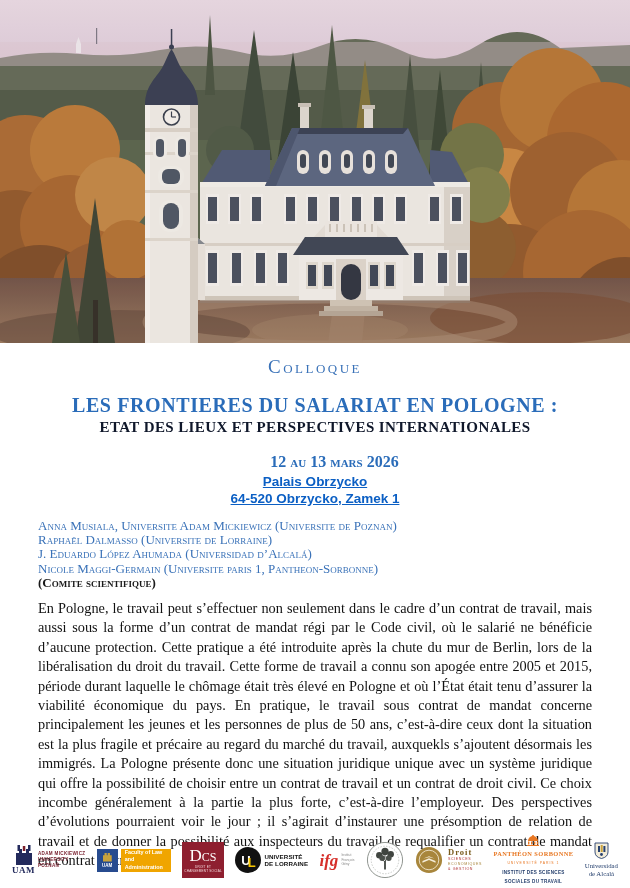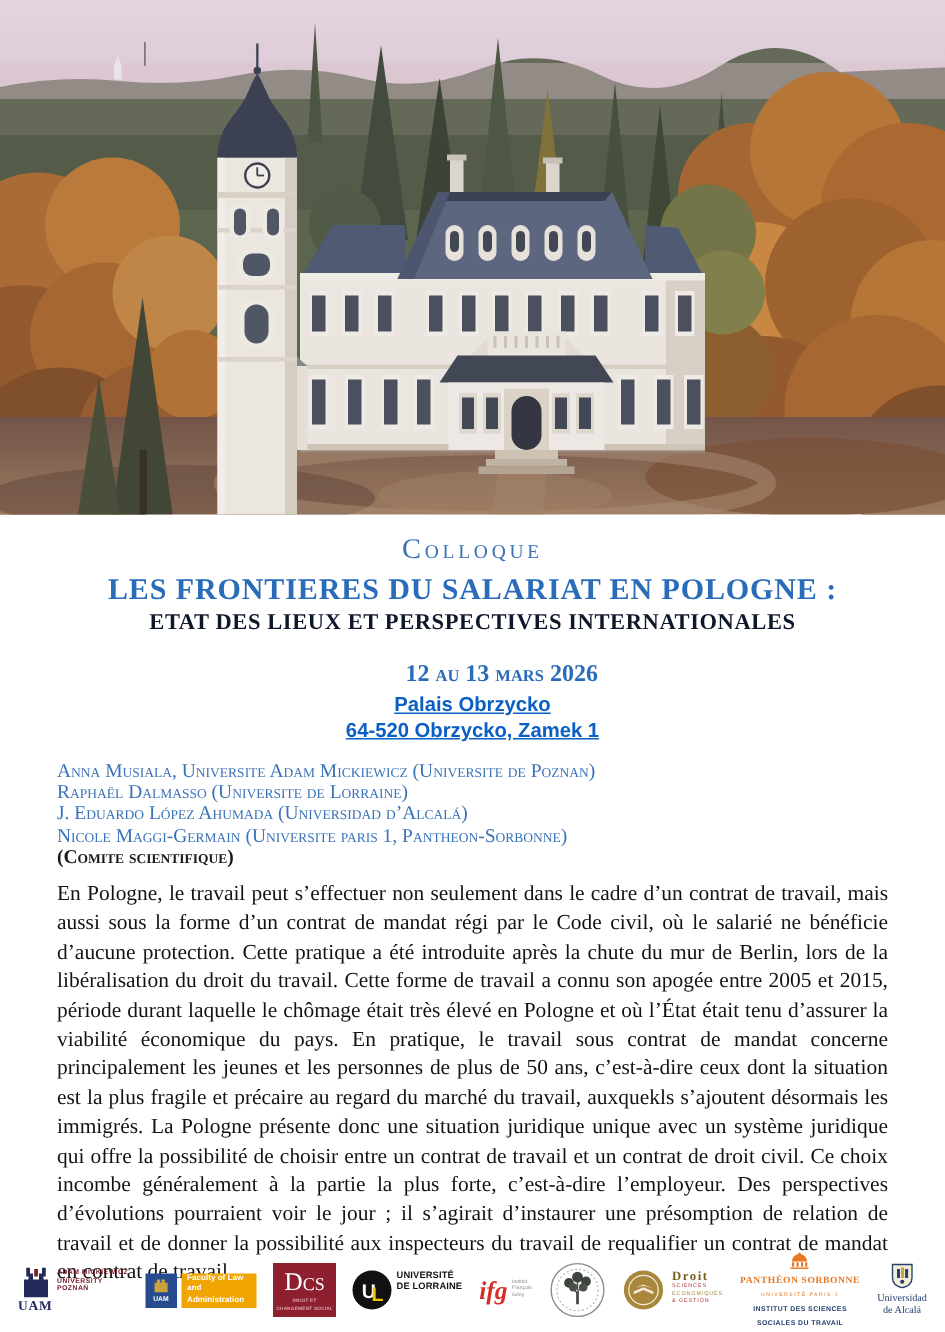--- a/index.html
+++ b/index.html
@@ -13,21 +13,21 @@
   .photo-wrap { width:630px; height:343px; overflow:hidden; }
   .photo-wrap svg { display:block; }
 
   
   .kicker {
     margin-top:13px; text-align:center;
     font-variant:small-caps; font-size:19px; letter-spacing:2.5px;
     color:#3a72b8;
   }
   .title-line1 {
-    margin-top:4px; text-align:center; font-weight:bold;
+    margin-top:16px; text-align:center; font-weight:bold;
     font-size:20px; letter-spacing:.6px; color:#2a6cb9;
   }
   .title-line2 {
     margin-top:2px; text-align:center; font-weight:bold;
     font-size:15px; letter-spacing:.4px; color:#0f172a;
   }
   .date-line {
     margin-top:17px; text-align:center; font-weight:bold;
     font-variant:small-caps; font-size:16px; color:#2a6cb9;margin-left:39px;
   }
@@ -53,21 +53,21 @@
   
   .body-par {
     margin:9px 38px 0 38px; text-align:justify;
     font-size:14.3px; line-height:19.4px; color:#121212;
   }
   
   .logos {
     position:absolute; left:12px; right:12px; bottom:4px; height:48px;
     display:flex; align-items:center; justify-content:space-between;
   }
-  .logo { display:flex; align-items:flex-start; gap:3px; }
+  .logo { display:flex; align-items:center; gap:3px; }
   .tinytxt { line-height:1.12; }
 
   .uam-left { display:flex; flex-direction:column; align-items:center; }
   .uam-abbr { font-family:"Liberation Serif",serif; font-weight:bold; font-size:9px; color:#232a5c; letter-spacing:.5px; }
   .uam-text div { font-family:"Liberation Sans",sans-serif; font-weight:bold; font-size:4.6px; color:#7a2230; text-transform:uppercase; letter-spacing:.3px; line-height:1.25; }
 
   .uamlaw-blue { width:21px; height:23px; background:#274b8f; display:flex; flex-direction:column; align-items:center; justify-content:center; }
   .uamlaw-blue .mini-crest { width:9px; height:9px; background:
       linear-gradient(#c9a23c,#c9a23c); clip-path:polygon(0 100%,0 30%,20% 30%,20% 0,45% 0,45% 30%,55% 30%,55% 0,80% 0,80% 30%,100% 30%,100% 100%); }
   .uamlaw-blue .mini-abbr { font-family:"Liberation Sans",sans-serif; font-size:4.5px; color:#fff; font-weight:bold; margin-top:1px; }

